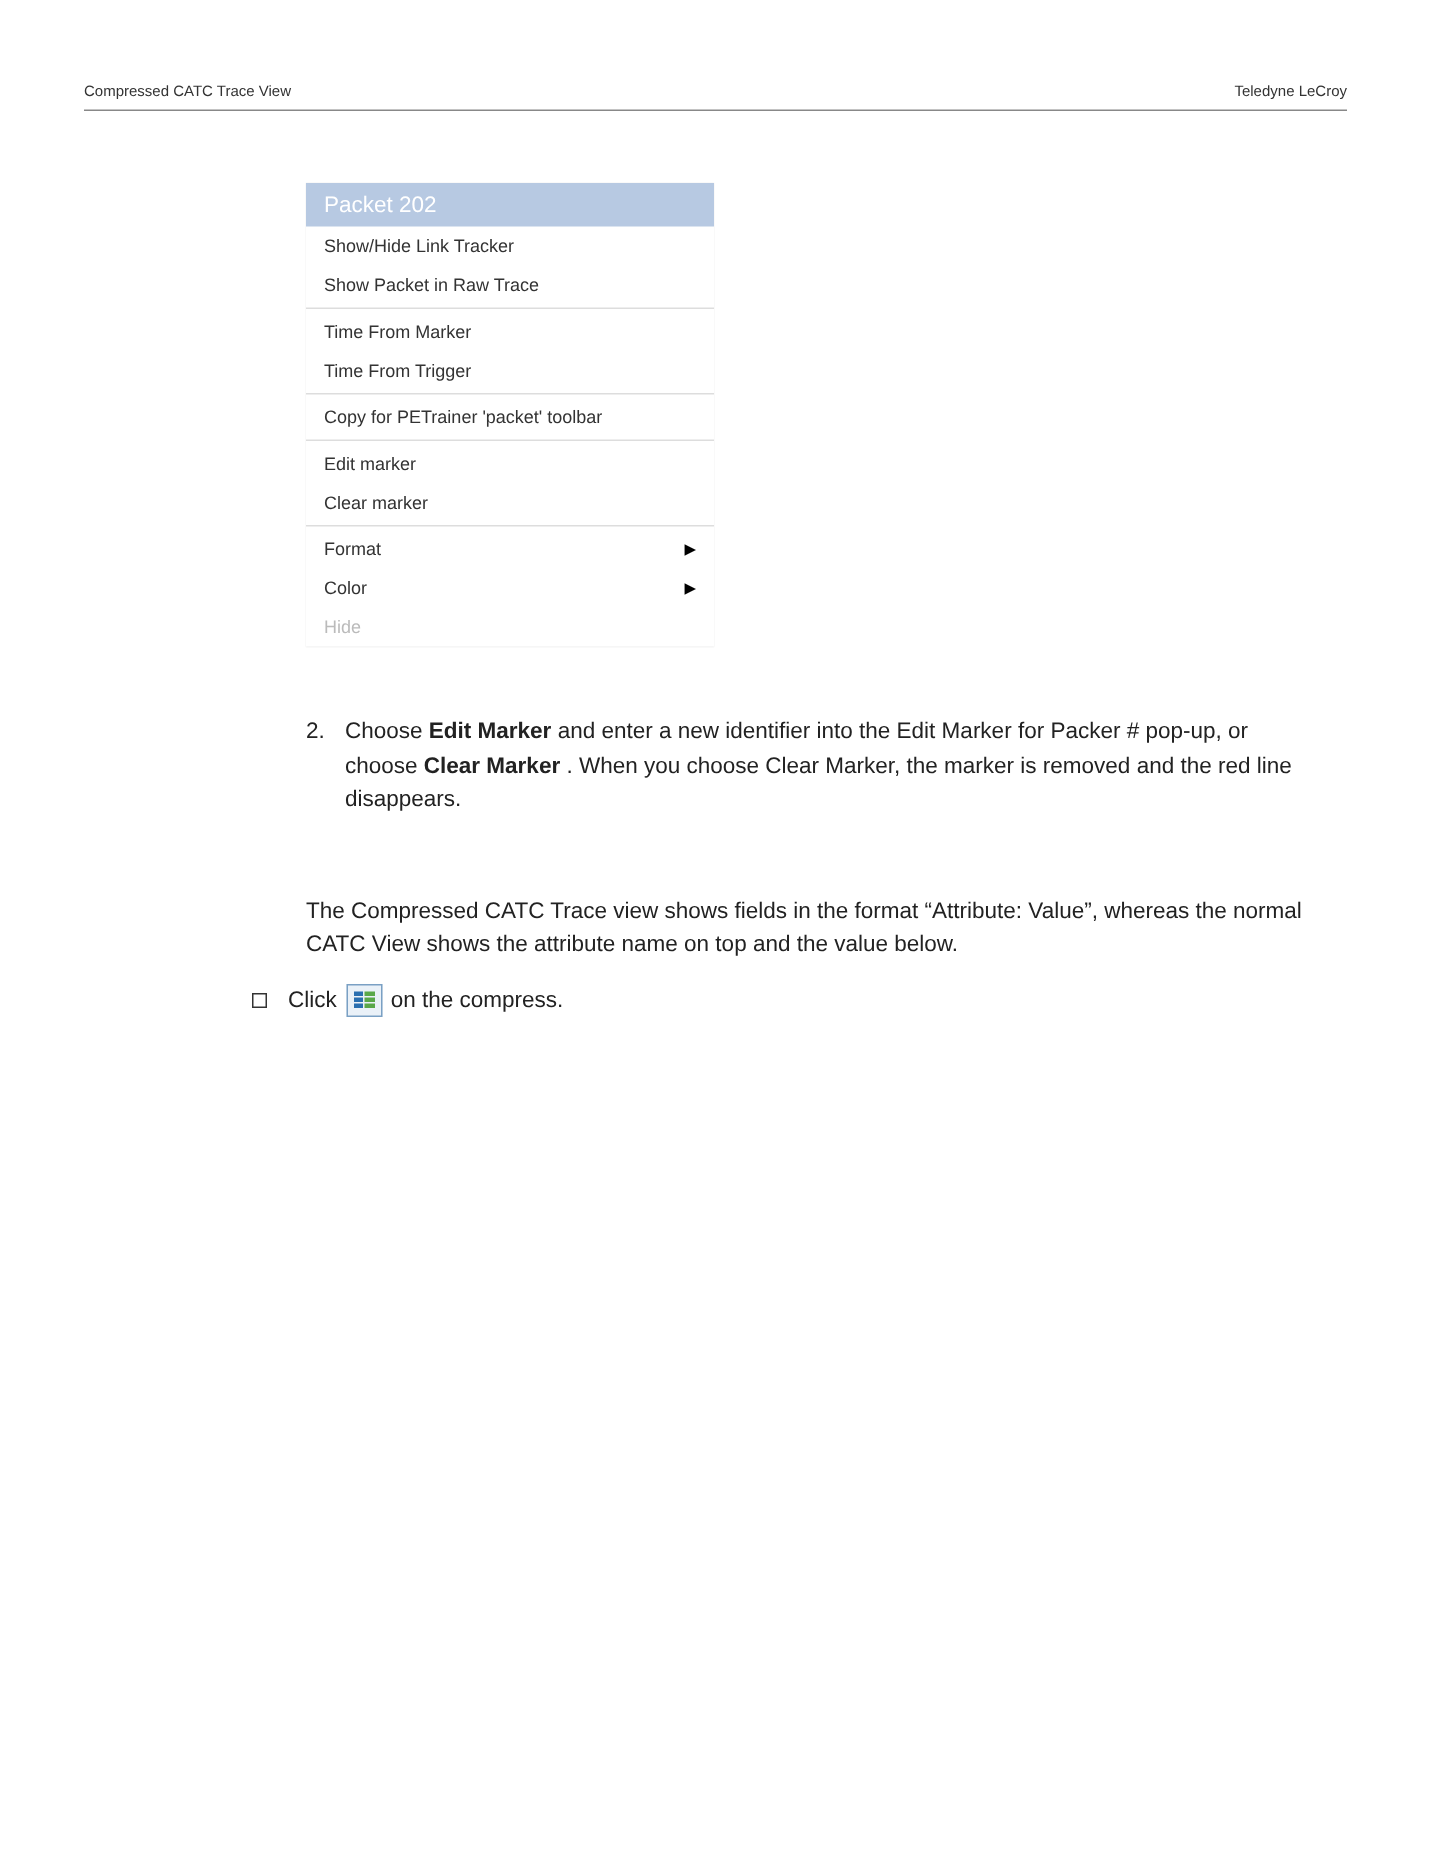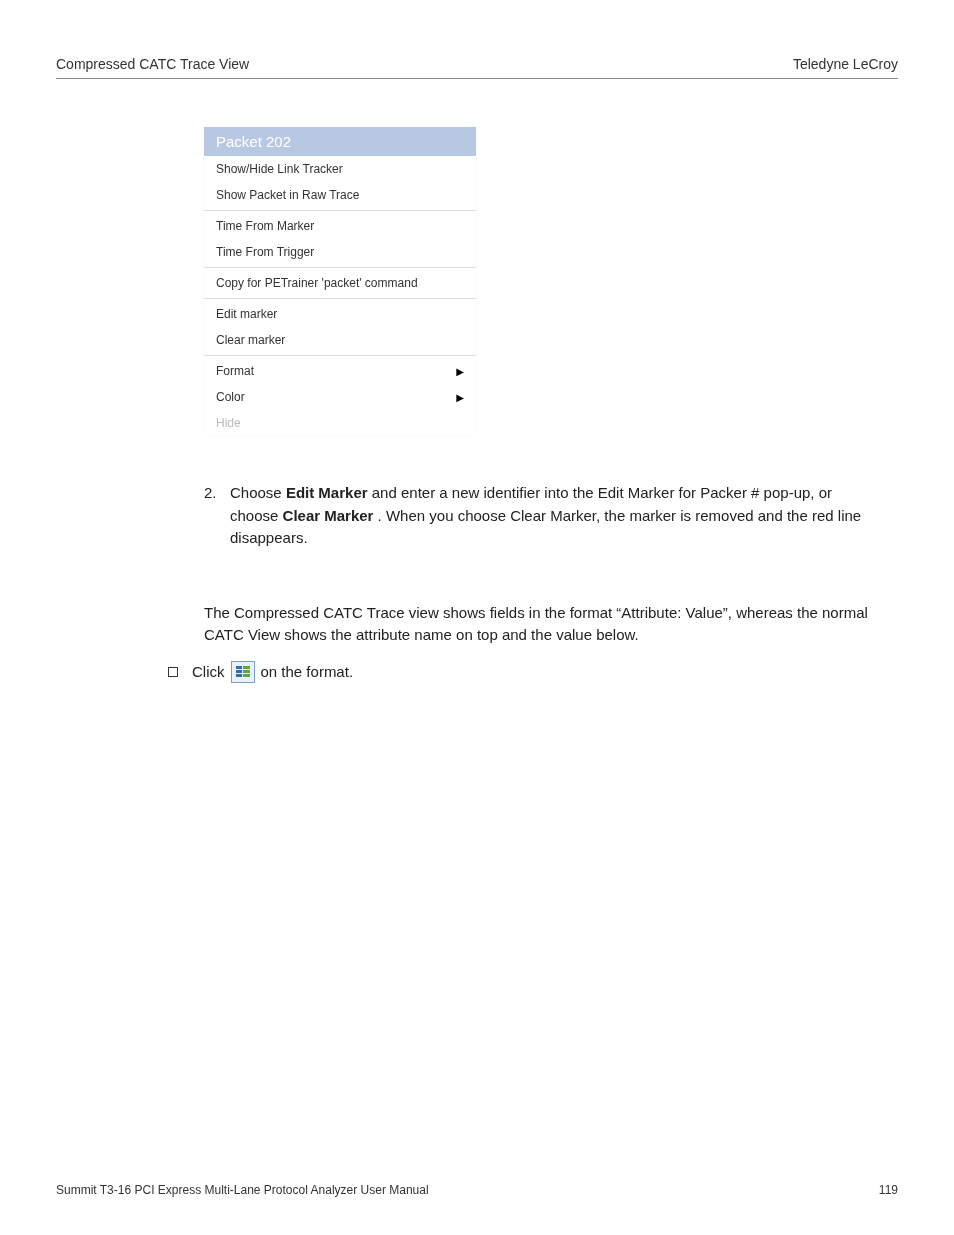--- a/index.html
+++ b/index.html
@@ -1,18 +1,18 @@
 <!DOCTYPE html>
 <html><head>
 <meta charset="utf-8">
 <style>
   * { box-sizing: border-box; margin: 0; padding: 0; }
   html, body { width: 954px; height: 1235px; background: #fff; font-family: "Segoe UI", "Helvetica Neue", Arial, sans-serif; color: #222; }
   .page { position: relative; width: 954px; height: 1235px; padding: 56px 56px 40px 56px; }
-  .hdr { display: flex; justify-content: space-between; font-size: 14px; color: #333; }
+  .hdr { display: flex; justify-content: space-between; font-size: 10px; color: #333; }
   .hr  { height: 1px; background: #888; margin-top: 6px; }
   .content { margin-top: 48px; }
   
   .menu { width: 272px; margin-left: 148px; background: #fff; box-shadow: 0 0 1px rgba(0,0,0,.1); }
   .menu-title { background: #b7c9e2; color: #fff; font-size: 15px; padding: 6px 12px; font-weight: 400; }
   .menu-item { font-size: 12px; color: #333; padding: 6px 12px; display: flex; justify-content: space-between; align-items: center; }
   .menu-item.bold { font-weight: 700; }
   .menu-item.disabled { color: #bbb; }
   .menu-sep { height: 1px; background: #ddd; margin: 2px 0; }
   .menu-arrow { font-size: 10px; color: #000; }
@@ -55,21 +55,21 @@
         </div>
       <div class="menu-sep"></div>
       <div class="menu-item">
           <span>Time From Marker</span>
         </div>
       <div class="menu-item">
           <span>Time From Trigger</span>
         </div>
       <div class="menu-sep"></div>
       <div class="menu-item">
-          <span>Copy for PETrainer 'packet' command</span>
+          <span>Copy for PETrainer 'packet' toolbar</span>
         </div>
       <div class="menu-sep"></div>
       <div class="menu-item">
           <span>Edit marker</span>
         </div>
       <div class="menu-item">
           <span>Clear marker</span>
         </div>
       <div class="menu-sep"></div>
       <div class="menu-item">
@@ -107,23 +107,19 @@
       <span class="tb-icon">
         <span class="tb-icon-inner">
             <span></span>
             <span></span>
             <span></span>
             <span></span>
             <span></span>
             <span></span>
           </span>
       </span>
-      <span>on the format.</span>
+      <span>on the compress.</span>
     </div>
 
   </div>
 
-  <div class="ftr">
-    <span>Summit T3-16 PCI Express Multi-Lane Protocol Analyzer User Manual</span>
-    <span>119</span>
-  </div>
 
 </div>
 
 </body></html>

